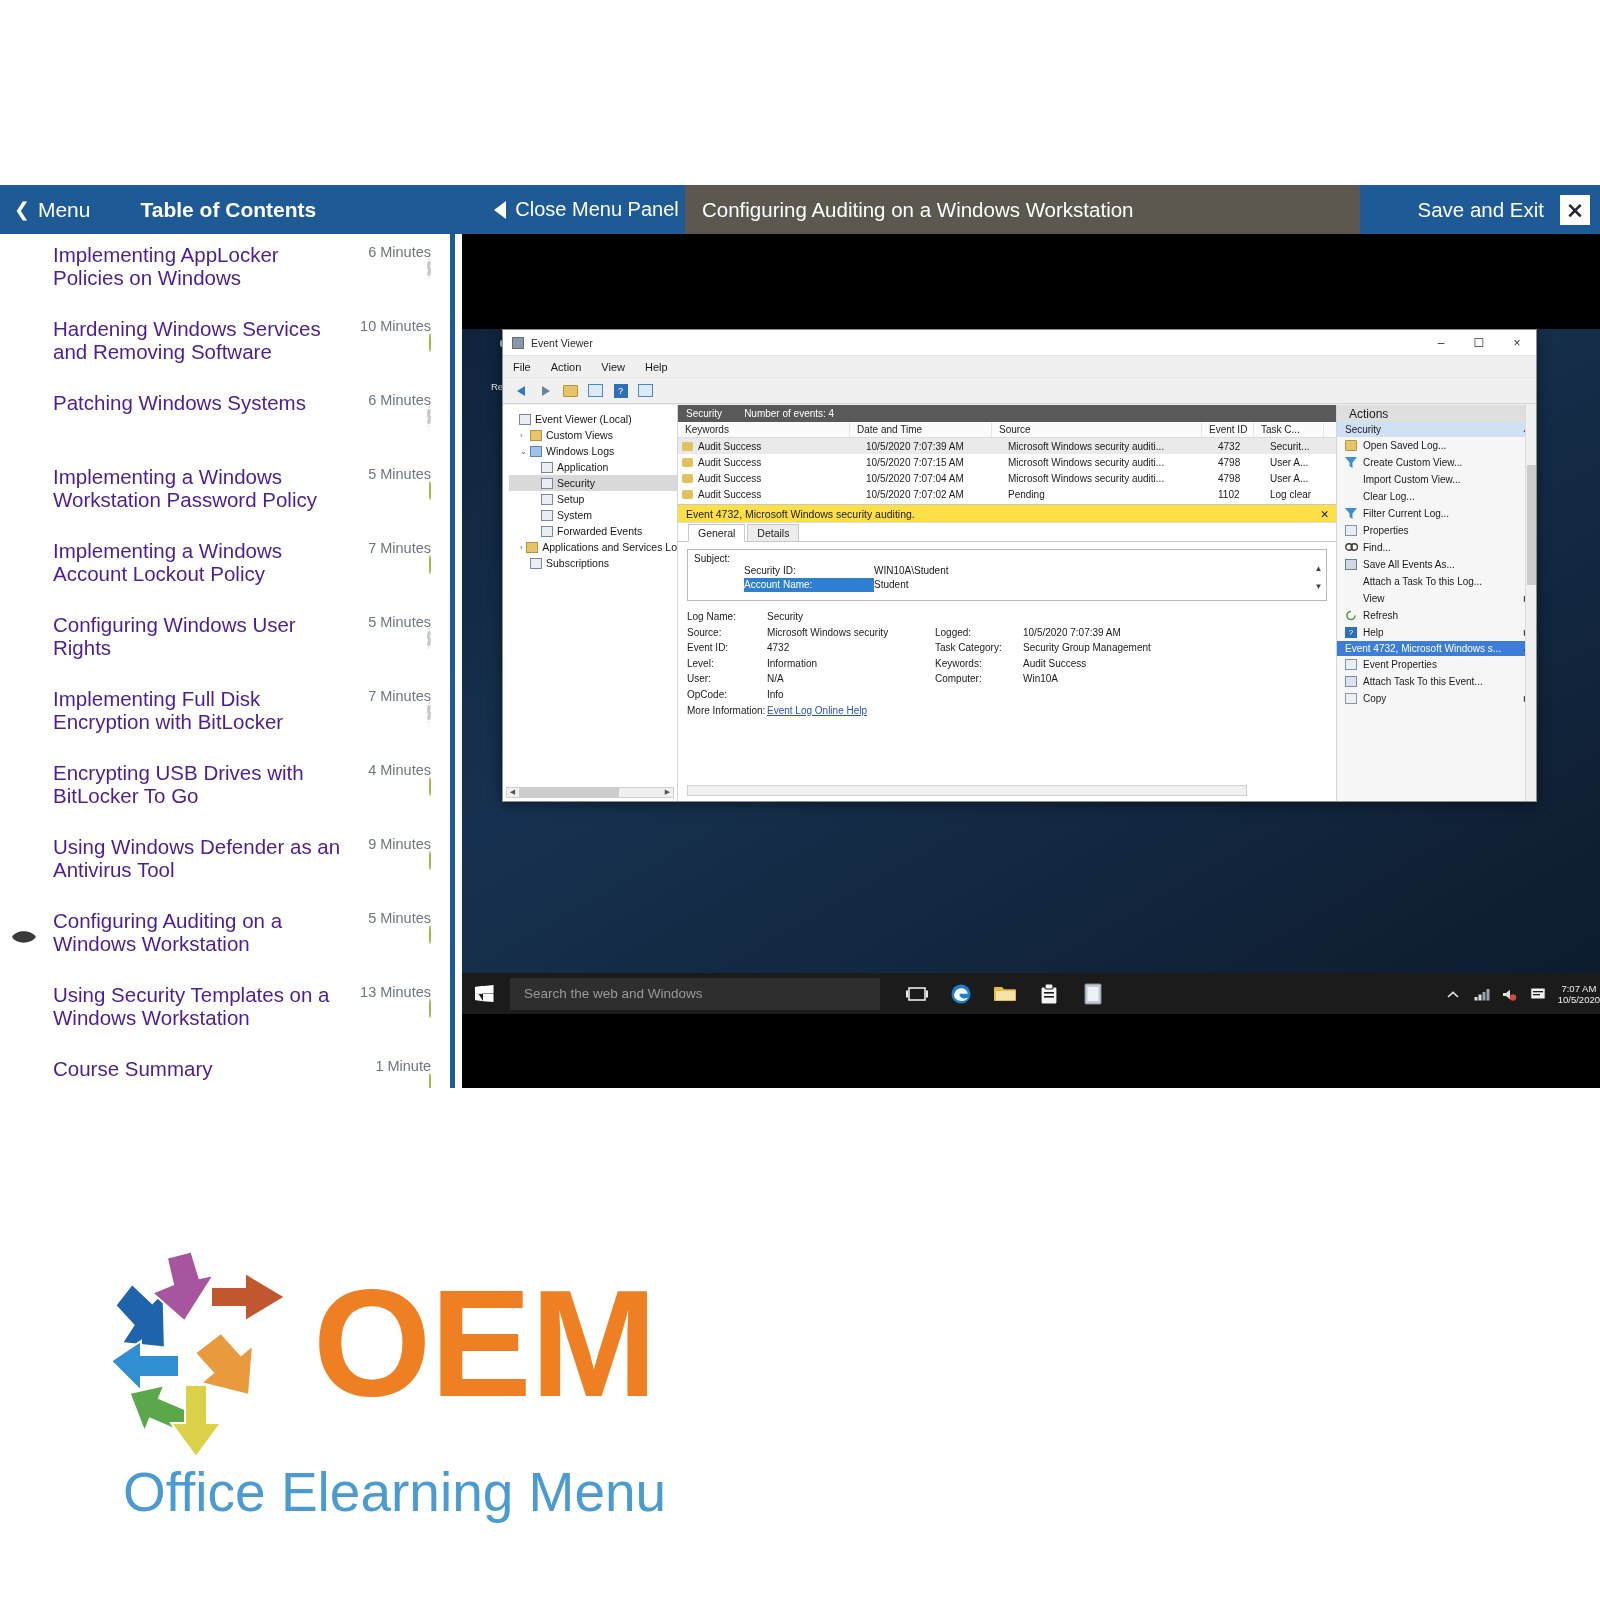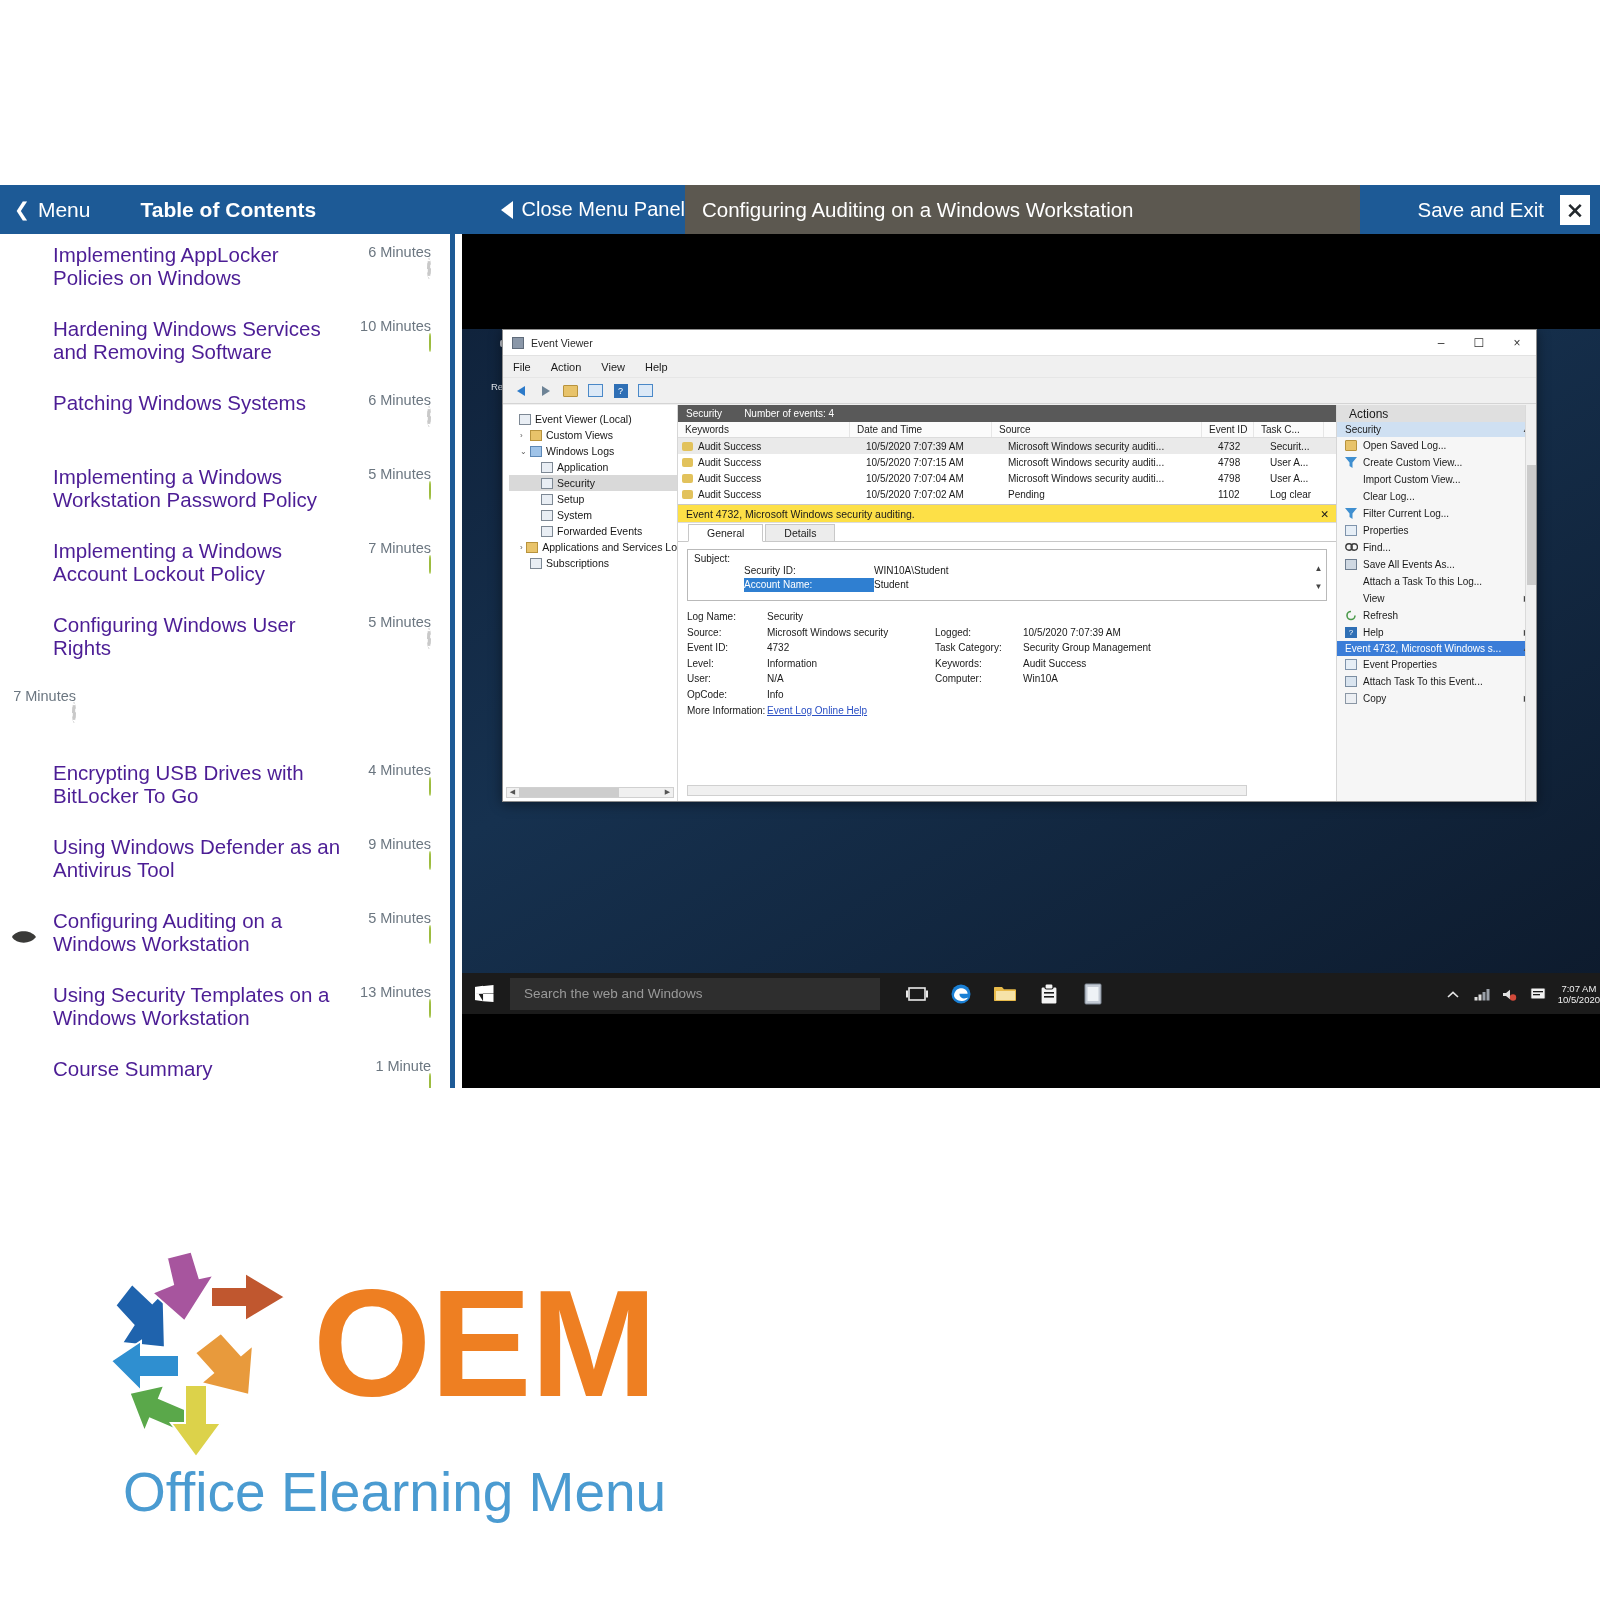--- a/index.html
+++ b/index.html
@@ -26,21 +26,21 @@
   }
   .menu-btn {
     display: flex; align-items: center; gap: 8px;
     margin-left: 14px; color: #ffffff; font-size: 21px; cursor: pointer;
   }
   .chev-l { font-size: 19px; line-height: 1; display:inline-block; }
   .toc-title { margin-left: 50px; color: #ffffff; font-size: 21px; font-weight: 600; }
 
   .tb-mid {
     position: absolute; left: 470px; top: 0; width: 215px; height: 49px;
-    background: #1d5a96; display: flex; align-items: center; justify-content: flex-end;
+    background: #1d5a96; display: flex; align-items: center; justify-content: center;
   }
   .close-panel {
     display: flex; align-items: center; gap: 9px; margin-left: 18px;
     color: #ffffff; font-size: 20px; cursor: pointer; white-space: nowrap;
   }
   .tri-l {
     width: 0; height: 0; border-top: 9px solid transparent;
     border-bottom: 9px solid transparent; border-right: 12px solid #ffffff;
   }
 
@@ -176,21 +176,21 @@
   .ev-row { height: 16px; display: flex; font-size: 10px; color: #1a1a1a; align-items: center; cursor: pointer; }
   .ev-row.sel { background: #eaeaea; }
   .ev-row div { padding-left: 7px; }
   .key-ic { width: 11px; height: 9px; margin-left: 4px; margin-right: -2px; background: #e2c25c; border-radius: 2px; flex:none; }
 
   .ev-detail { flex: 1; border-top: 1px solid #c8c8c8; background: #ffffff; position: relative; margin-top: 2px; }
   .ev-dhead { height: 18px; background: #fde047; border-bottom: 1px solid #dcdcdc; display:flex; align-items:center; }
   .ev-dhead span { font-size: 10.5px; color: #1a1a1a; padding-left: 8px; }
   .ev-dclose { margin-left: auto; margin-right: 7px; font-size: 11px; color: #333; cursor:pointer; }
   .ev-tabs { height: 19px; display: flex; align-items: flex-end; padding-left: 10px; gap: 2px; border-bottom: 1px solid #c8c8c8; }
-  .ev-tab { font-size: 10.5px; padding: 2px 18px; border: 1px solid #c8c8c8; border-bottom: none; background: #ececec; color:#1a1a1a; cursor:pointer; }
+  .ev-tab { font-size: 10.5px; padding: 2px 9px; border: 1px solid #c8c8c8; border-bottom: none; background: #ececec; color:#1a1a1a; cursor:pointer; }
   .ev-tab.act { background: #ffffff; border-bottom: 1px solid #ffffff; margin-bottom: -1px; }
   .subj-box { margin: 7px 9px 0 9px; border: 1px solid #b9b9b9; background:#fff; position: relative; height: 52px; }
   .subj-t { font-size: 10px; color: #1a1a1a; padding: 3px 0 0 6px; }
   .subj-r { display:flex; font-size: 10px; color:#1a1a1a; padding-left: 56px; line-height: 14px; }
   .subj-r .k { width: 130px; }
   .subj-r.hl .k { background: #2f7fd1; color: #ffffff; display:inline-block; }
   .sb-up, .sb-dn { position:absolute; right:2px; width:11px; height:11px; font-size:8px; text-align:center; color:#444; }
   .sb-up{top:14px;} .sb-dn{top:32px;}
   .fields { padding: 8px 0 0 9px; font-size: 10px; color: #1a1a1a; line-height: 15.5px; }
   .frow { display: flex; }
@@ -296,20 +296,21 @@
         </div>
         <div class="toc-item">
           <div class="toc-label">Implementing a Windows Account Lockout Policy</div>
           <div class="toc-meta"><span class="toc-mins">7 Minutes</span><span class="dot done"></span></div>
         </div>
         <div class="toc-item">
           <div class="toc-label">Configuring Windows User Rights</div>
           <div class="toc-meta"><span class="toc-mins">5 Minutes</span><span class="dot todo"></span></div>
         </div>
         <div class="toc-item">
+          <div class="toc-label">Implementing Full Disk Encryption with BitLocker</div>
           <div class="toc-meta"><span class="toc-mins">7 Minutes</span><span class="dot todo"></span></div>
         </div>
         <div class="toc-item">
           <div class="toc-label">Encrypting USB Drives with BitLocker To Go</div>
           <div class="toc-meta"><span class="toc-mins">4 Minutes</span><span class="dot done"></span></div>
         </div>
         <div class="toc-item">
           <div class="toc-label">Using Windows Defender as an Antivirus Tool</div>
           <div class="toc-meta"><span class="toc-mins">9 Minutes</span><span class="dot done"></span></div>
         </div>

